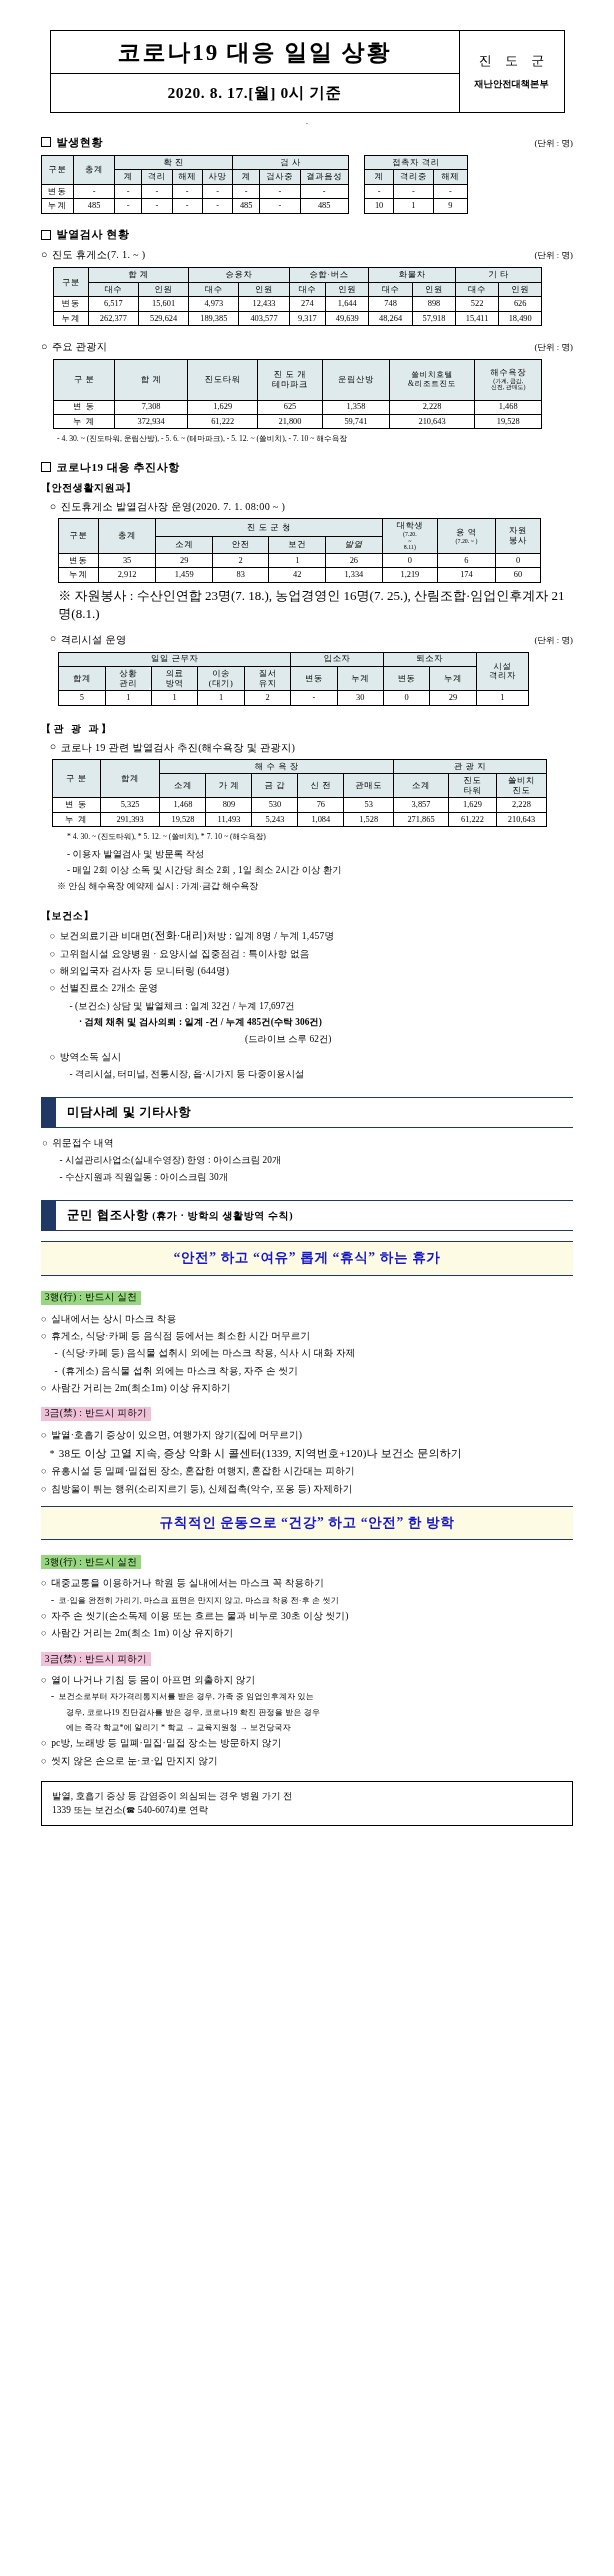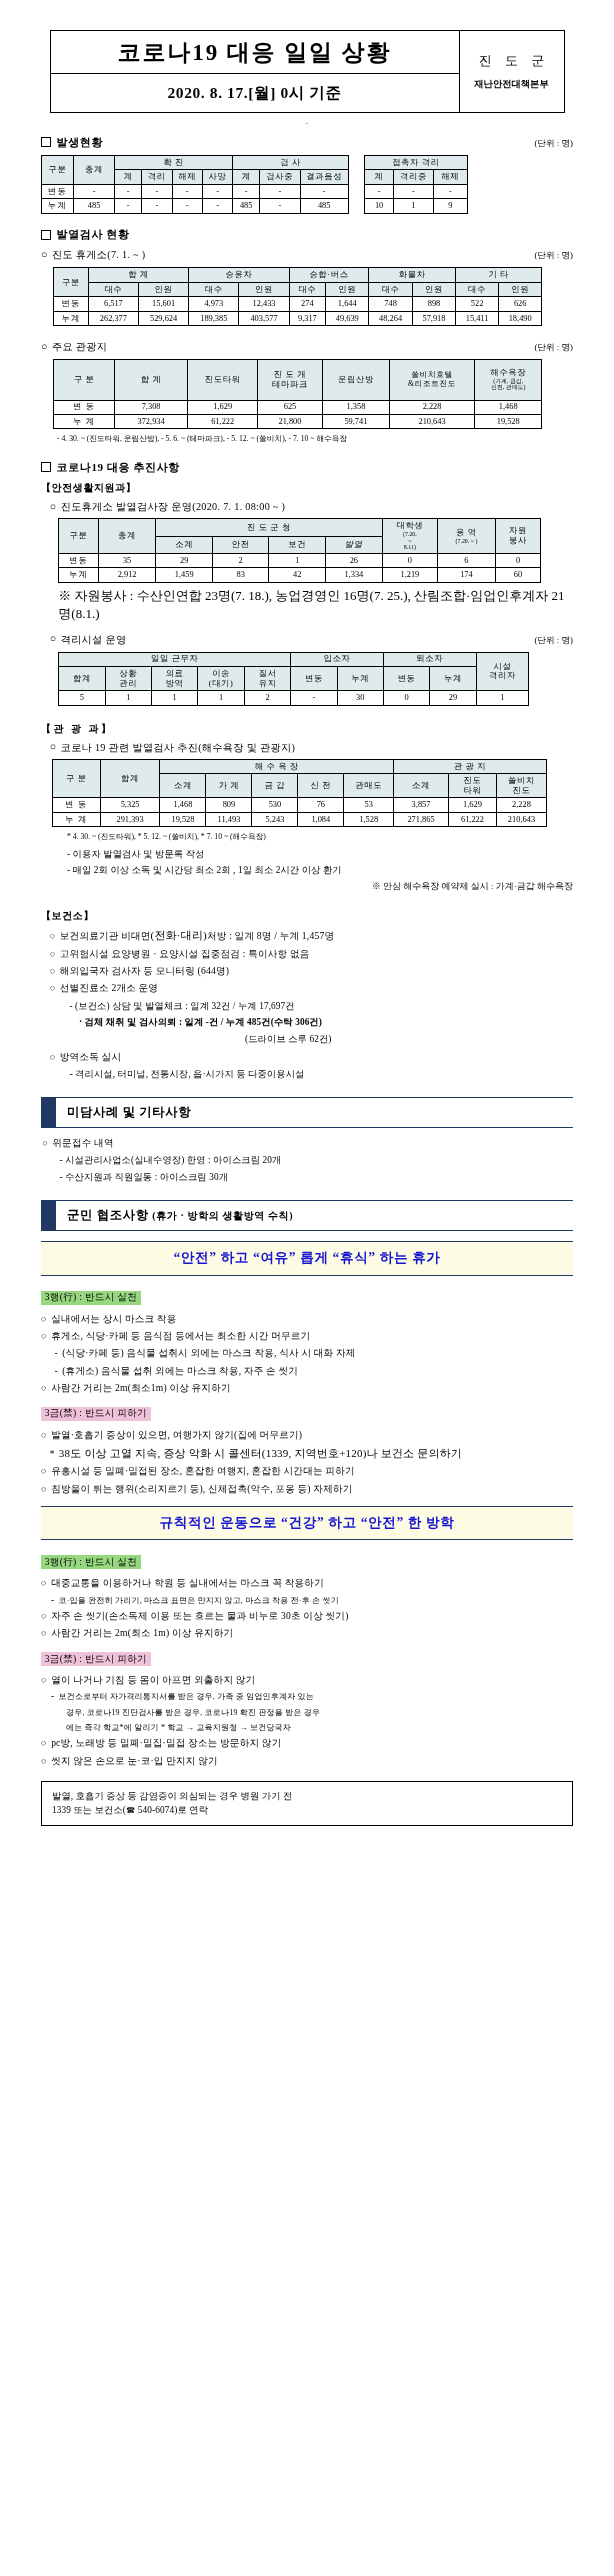--- a/index.html
+++ b/index.html
@@ -450,21 +450,21 @@
       <td>271,865</td>
       <td>61,222</td>
       <td>210,643</td>
     </tr>
   </tbody>
       </table>
   <div class="note" style="margin-left:26px;">* 4. 30. ~ (진도타워),   * 5. 12. ~ (쏠비치),  * 7. 10 ~ (해수욕장)</div>
 
   <div class="sub" style="margin-left:26px;margin-top:6.2px;">- 이용자 발열검사 및 방문록 작성</div>
   <div class="sub" style="margin-left:26px;">- 매일 2회 이상 소독 및 시간당 최소 2회 , 1일 최소 2시간 이상 환기</div>
-  <div class="sub2" style="margin-left:16px;text-align:right;">※ 안심 해수욕장 예약제 실시 : 가계·금갑 해수욕장</div>
+  <div class="sub2" style="margin-left:16px;">※ 안심 해수욕장 예약제 실시 : 가계·금갑 해수욕장</div>
 
   <h4 class="brk" style="margin-top:16px;">【보건소】</h4>
 
   <ul class="plain" style="margin-left:8.7px;">
     <li>
       <span class="mk">○</span>
       <span><span>보건의료기관 비대면</span><span class="tiny">(전화·대리)</span><span>처방 : 일계 8명 / 누계 1,457명</span></span>
     </li>
     <li>
       <span class="mk">○</span>

